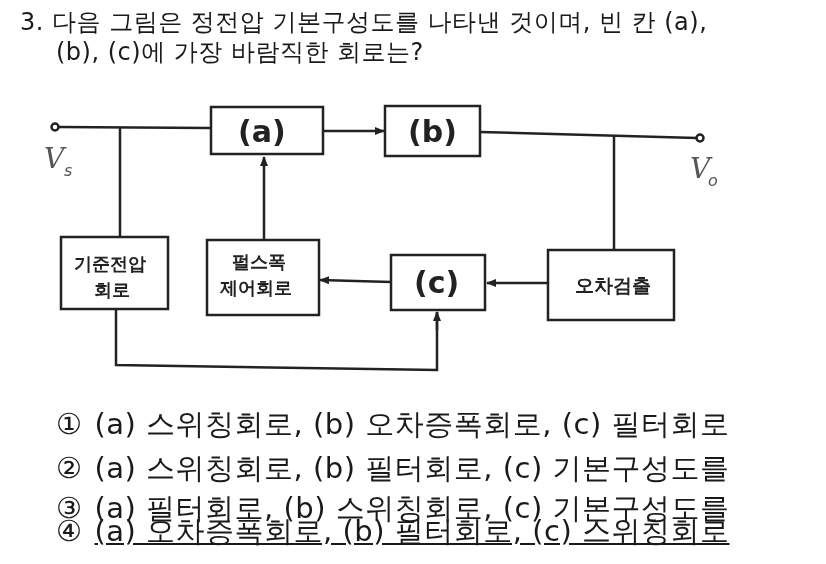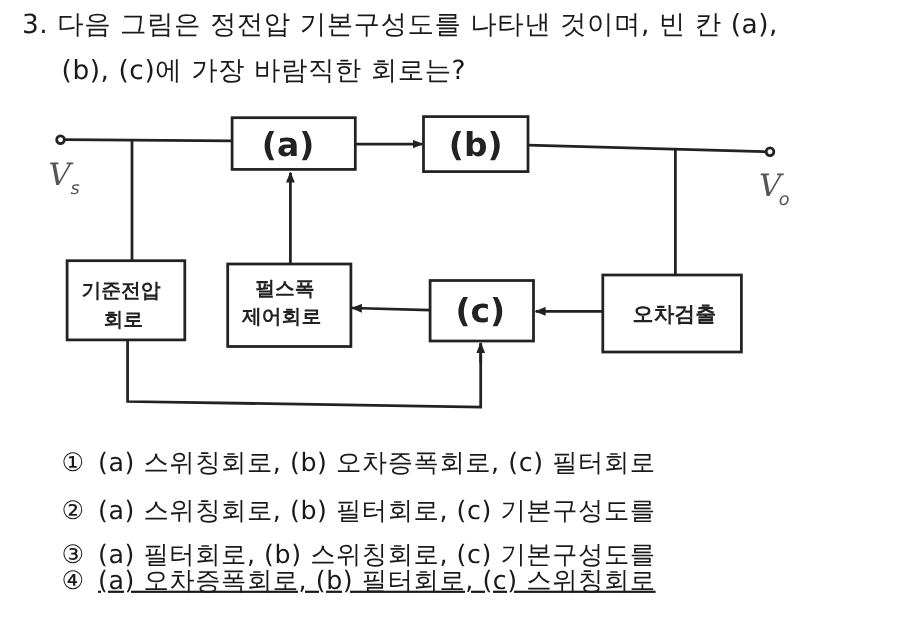--- a/index.html
+++ b/index.html
@@ -1,21 +1,21 @@
 <!DOCTYPE html>
 <html><head>
 <meta charset="utf-8">
 <style>
   html, body { margin:0; padding:0; background:#ffffff; }
   body { width:826px; height:564px; position:relative; overflow:hidden;
          font-family:"DejaVu Sans", "Liberation Sans", sans-serif; color:#1a1a1a; }
   .q-line { position:absolute; font-size:24px; letter-spacing:0.5px; white-space:nowrap; }
   #q1 { left:20px; top:6px; }
-  #q2 { left:56px; top:48px; }
-  .opt { position:absolute; left:56px; font-size:23px; white-space:nowrap; letter-spacing:0.5px; }
+  #q2 { left:56px; top:36px; }
+  .opt { position:absolute; left:56px; font-size:29px; white-space:nowrap; letter-spacing:0.5px; }
   .opt .num { display:inline-block; margin-right:12px; }
   #diagram { position:absolute; left:0; top:0; width:826px; height:400px; }
   .box-label { font-family:"DejaVu Sans", sans-serif; }
 </style>
 </head>
 <body>
 
 <div id="q1" class="q-line">
   <span>3.</span>
   <span>다음 그림은 정전압 기본구성도를 나타낸 것이며, 빈 칸 (a),</span>

